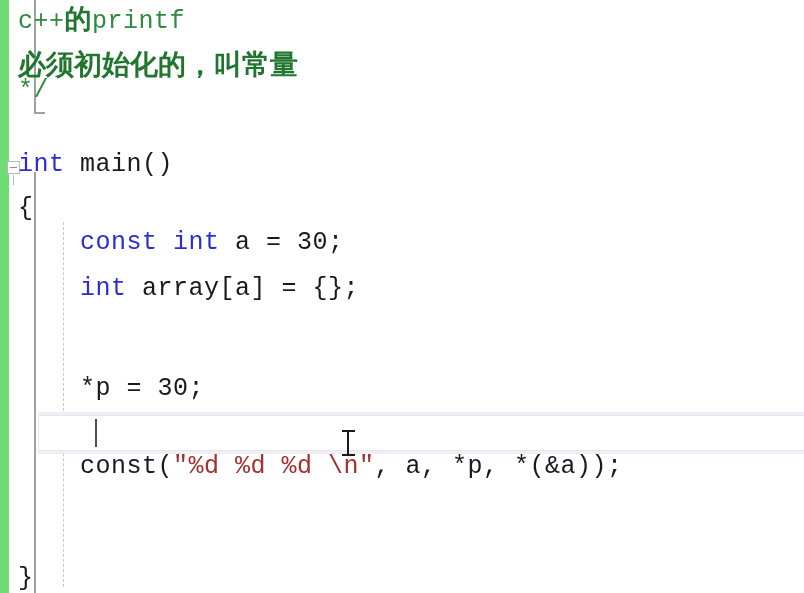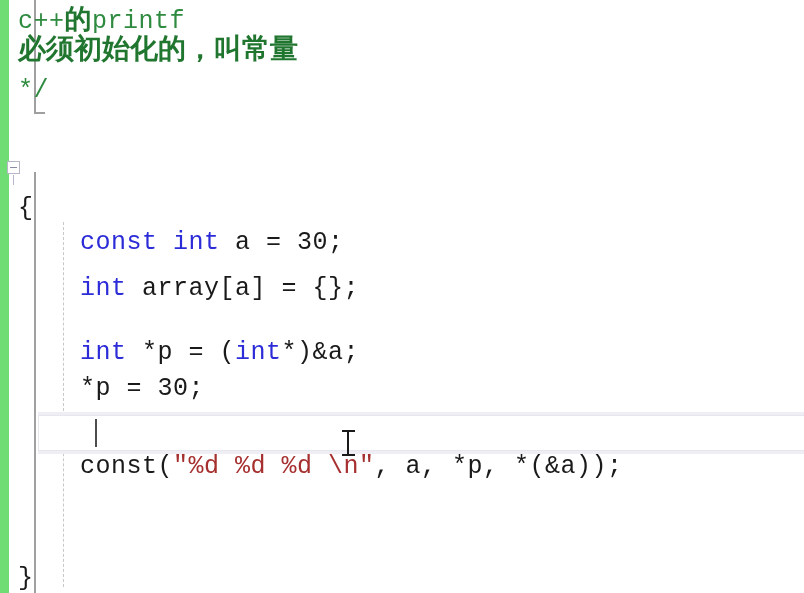--- a/index.html
+++ b/index.html
@@ -217,28 +217,28 @@
 
   <div class="indent-guide"></div>
 
   <div class="current-line-bg-left"></div>
   <div class="current-line-bg-right"></div>
   <div class="current-line"></div>
   <div class="caret"></div>
 
   <div class="code" id="code-layer">
       <div class="line" style="top: 2px; left: 18px;"><span class="cmt">c++</span><span class="cmt-cjk">的</span><span class="cmt">printf</span></div>
-      <div class="line cjk-line" style="top: 32px; left: 18px;">必须初始化的，叫常量</div>
+      <div class="line cjk-line" style="top: 48px; left: 18px;">必须初始化的，叫常量</div>
       <div class="line" style="top: 74px; left: 18px;"><span class="cmt">*/</span></div>
       <div class="line" style="top: 108px; left: 18px;"></div>
+      <div class="line" style="top: 148px; left: 18px;"><span class="kw">int</span><span class="plain"> main()</span></div>
       <div class="line" style="top: 192px; left: 18px;"><span class="plain">{</span></div>
       <div class="line" style="top: 226px; left: 18px;"><span class="plain">    </span><span class="kw">const int</span><span class="plain"> a = 30;</span></div>
       <div class="line" style="top: 272px; left: 18px;"><span class="plain">    </span><span class="kw">int</span><span class="plain"> array[a] = {};</span></div>
       <div class="line" style="top: 296px; left: 18px;"></div>
-      <div class="line" style="top: 336px; left: 18px;"><span class="plain">    </span><span class="kw">int</span><span class="plain"> *p = (</span><span class="kw">int</span><span class="plain">*)&amp;a;</span></div>
       <div class="line" style="top: 372px; left: 18px;"><span class="plain">    *p = 30;</span></div>
       <div class="line" style="top: 406px; left: 18px;"></div>
       <div class="line" style="top: 450px; left: 18px;"><span class="plain">    const(</span><span class="str">"%d %d %d \n"</span><span class="plain">, a, *p, *(&amp;a));</span></div>
       <div class="line" style="top: 490px; left: 18px;"></div>
       <div class="line" style="top: 562px; left: 18px;"><span class="plain">}</span></div>
     </div>
 
   <div class="mouse-ibeam" style="left: 342px; top: 430px;">
     <div class="cap-top"></div>
     <div class="stem"></div>

